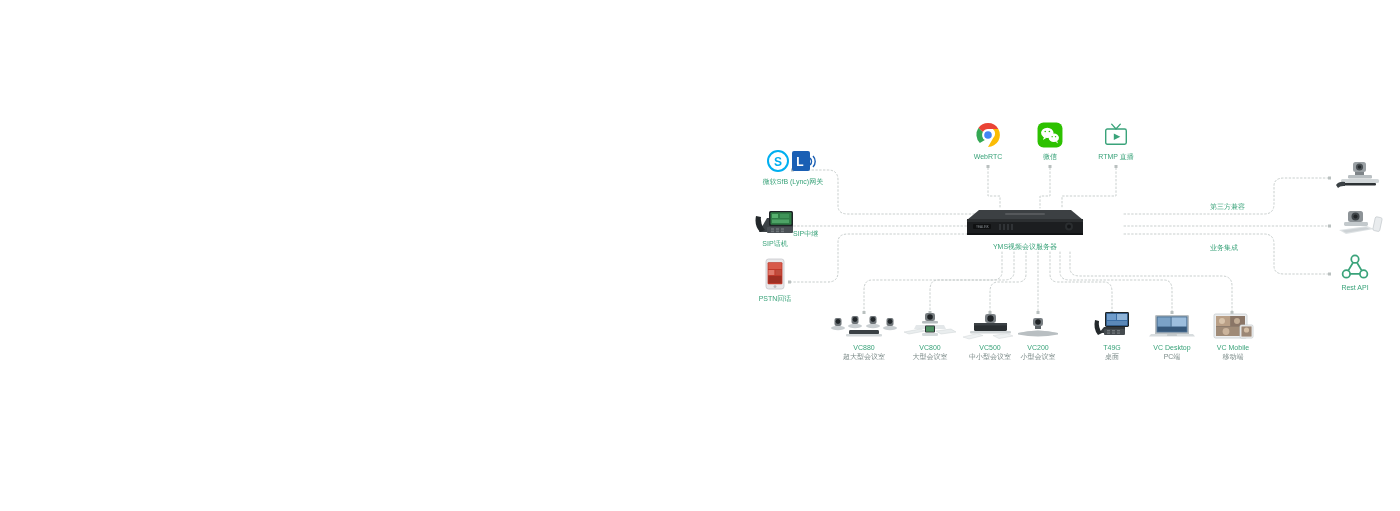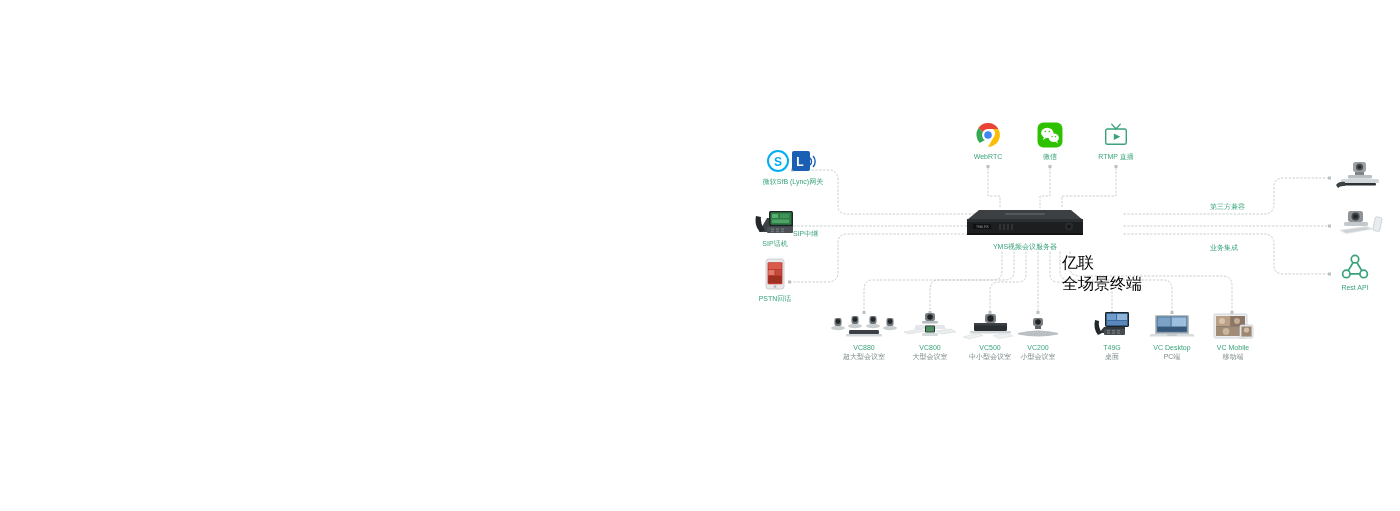--- a/index.html
+++ b/index.html
@@ -78,24 +78,20 @@
         <rect x="34" y="18" width="2" height="6" fill="#303336"></rect>
         <rect x="38" y="18" width="2" height="6" fill="#303336"></rect>
         <rect x="42" y="18" width="2" height="6" fill="#303336"></rect>
         <rect x="46" y="18" width="2" height="6" fill="#303336"></rect>
         <rect x="2" y="27" width="116" height="2" fill="#111315"></rect>
       </svg>
     </div>
     <div class="cap" style="margin-top:4px;">YMS视频会议服务器</div>
   </div>
 
-  <div style="position:absolute;left:1062px;top:253px;">
-    <div class="cap" style="text-align:left;">亿联</div>
-    <div class="cap" style="text-align:left;">全场景终端</div>
-  </div>
 
   <div class="node" style="left:958px;top:122px;width:60px;">
     <div class="art" style="width:26px;height:26px;">
       <svg width="26" height="26" viewBox="0 0 48 48">
         <circle cx="24" cy="24" r="22" fill="#fff"></circle>
         <path d="M24 2a22 22 0 0 1 19.05 11H24a11 11 0 0 0-9.53 5.5L6.2 11.2A21.97 21.97 0 0 1 24 2z" fill="#ea4335"></path>
         <path d="M6.2 11.2l8.27 7.3A11 11 0 0 0 18.2 33.3L8.9 38.7A22 22 0 0 1 6.2 11.2z" fill="#34a853"></path>
         <path d="M43.05 13A22 22 0 0 1 24 46l9.3-16.1A11 11 0 0 0 33 13z" fill="#fbbc05"></path>
         <circle cx="24" cy="24" r="9.5" fill="#fff"></circle>
         <circle cx="24" cy="24" r="7" fill="#4285f4"></circle>

